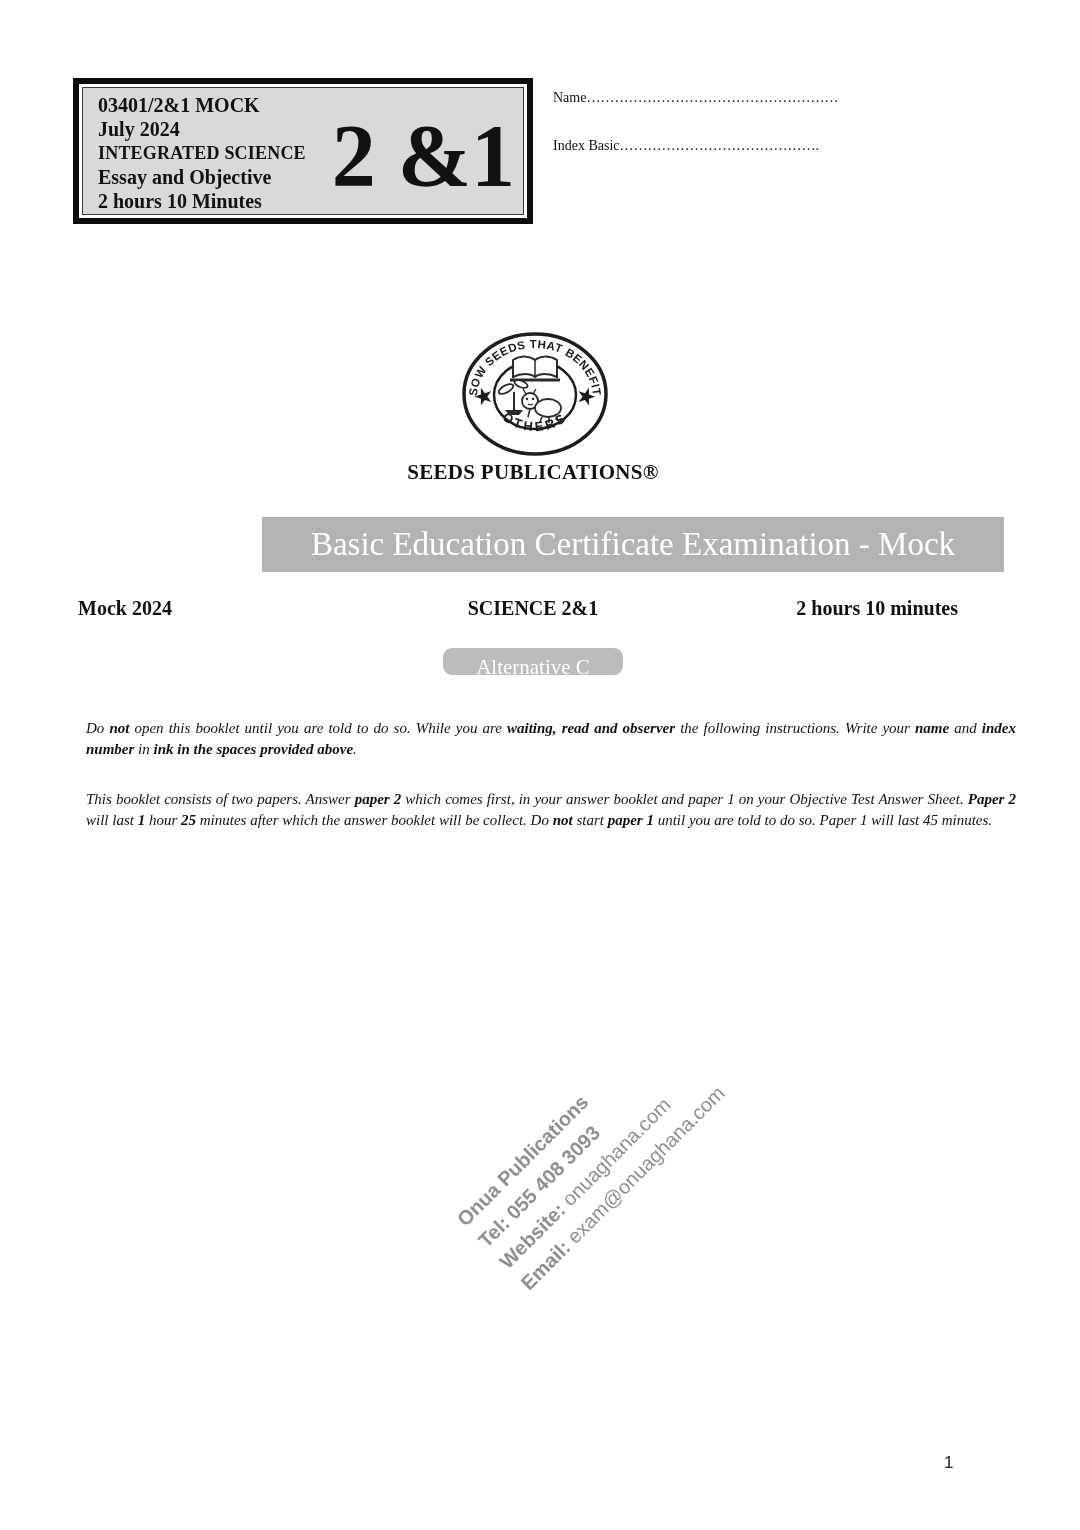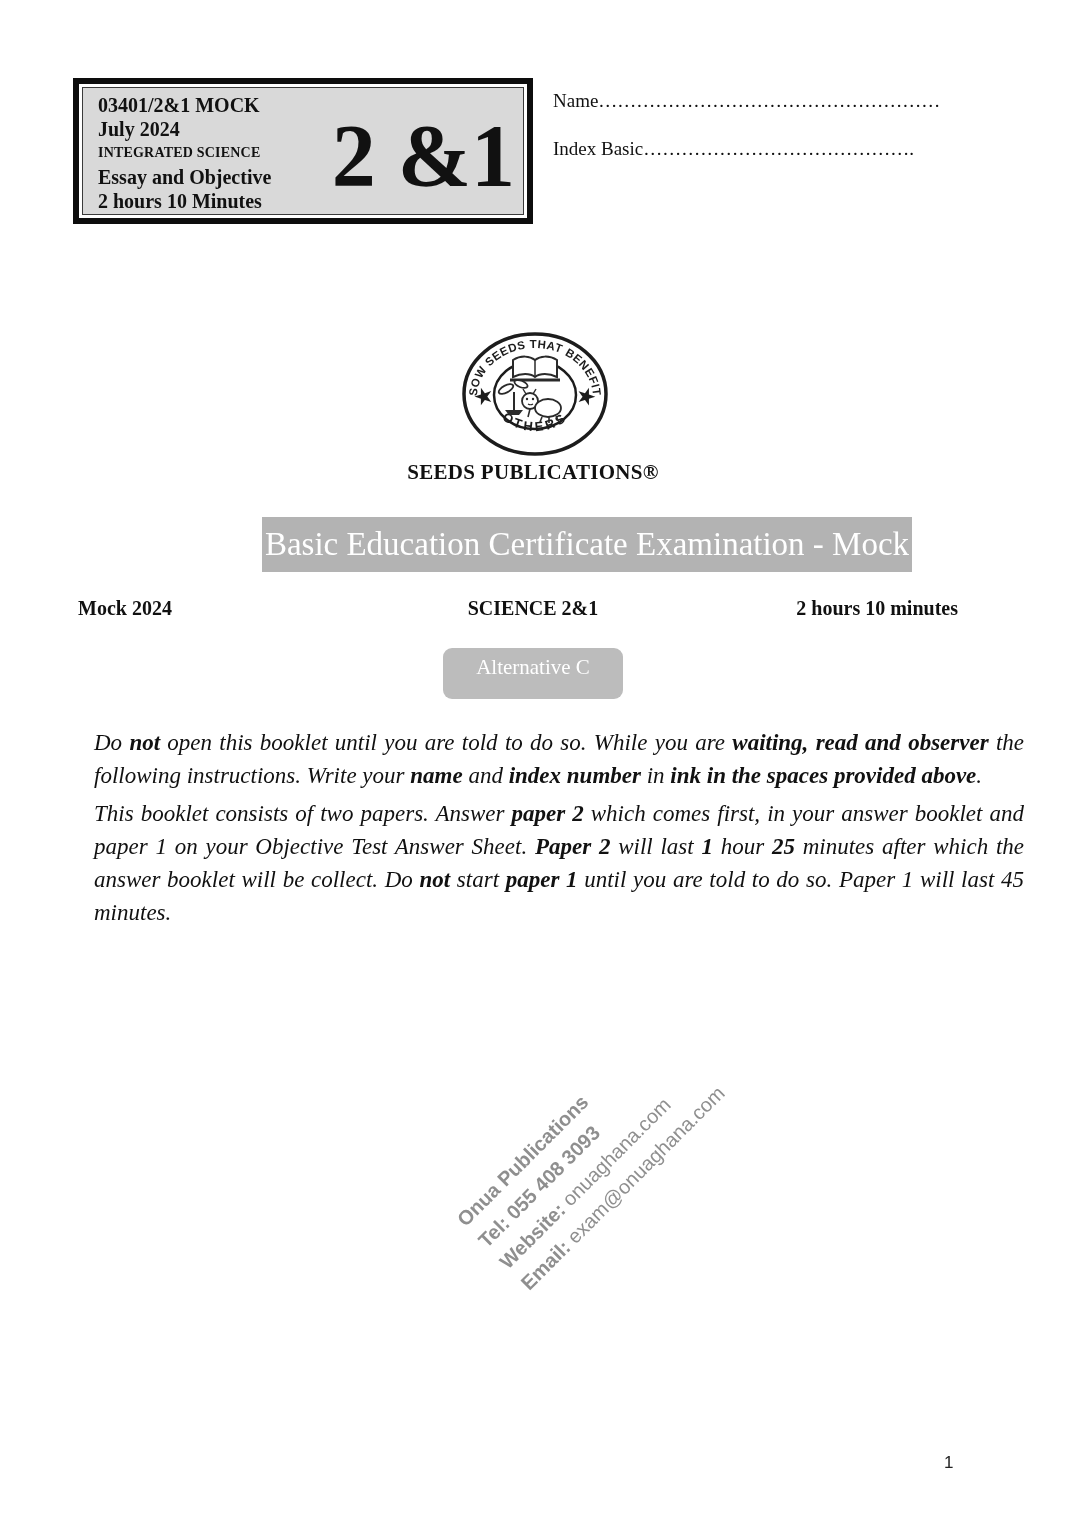--- a/index.html
+++ b/index.html
@@ -11,54 +11,54 @@
   .header-box{
     position:absolute;left:73px;top:78px;width:460px;height:146px;
     border:6px solid #0d0d0d;background:#fff;padding:3px;box-sizing:border-box;
   }
   .header-inner{
     position:relative;width:100%;height:100%;box-sizing:border-box;
     border:1.5px solid #3a3a3a;background:var(--box_bg,#d9d9d9);
     padding:5px 0 0 15px;
   }
   .header-inner .hl{font-weight:bold;font-size:20px;line-height:24px;white-space:nowrap;}
-  .header-inner .hl.small{font-size:14px;letter-spacing:.2px;}
+  .header-inner .hl.small{font-size:18px;letter-spacing:.2px;}
   .paper-number{
     position:absolute;right:8px;top:24px;font-weight:bold;font-size:88px;line-height:1;
     font-family:"Liberation Serif", serif;white-space:pre;text-align:center;
   }
   
-  .name-line,.index-line{position:absolute;left:553px;font-size:19px;white-space:nowrap;}
+  .name-line,.index-line{position:absolute;left:553px;font-size:14px;white-space:nowrap;}
   .name-line{top:90px;}
   .index-line{top:138px;}
   
   .logo-svg{position:absolute;left:460px;top:330px;width:150px;height:128px;}
   .publisher{
     position:absolute;left:0;top:460px;width:1066px;text-align:center;
     font-weight:bold;font-size:21px;letter-spacing:.3px;
   }
   
   .banner{
-    position:absolute;left:262px;top:517px;width:650px;height:55px;line-height:55px;
+    position:absolute;left:262px;top:517px;width:742px;height:55px;line-height:55px;
     background:var(--banner_bg,#b3b3b3);color:#fff;text-align:center;font-size:33px;
   }
   
   .exam-row span{position:absolute;top:597px;font-weight:bold;font-size:20px;white-space:nowrap;}
   .exam-row .left{left:78px;}
   .exam-row .center{left:0;width:1066px;text-align:center;}
   .exam-row .right{right:122px;}
   
   .alt-box{
-    position:absolute;left:443px;top:648px;width:180px;height:51px;line-height:39px;
+    position:absolute;left:443px;top:648px;width:180px;height:27px;line-height:39px;
     background:var(--alt_bg,#bcbcbc);color:#fff;border-radius:9px;text-align:center;font-size:21px;
   }
   
   .instr{
-    position:absolute;left:78px;width:930px;margin:16px;font-style:italic;
-    font-size:23px;line-height:33px;text-align:justify;
+    position:absolute;left:78px;width:930px;margin:8px;font-style:italic;
+    font-size:15px;line-height:21px;text-align:justify;
   }
   .instr b{font-style:italic;}
   .instr.p1{top:710px;}
   .instr.p2{top:781px;}
   
   .watermark{
     position:absolute;left:450px;top:1212px;transform:rotate(-45deg);transform-origin:0 0;
     font-family:"Liberation Sans", sans-serif;font-size:20px;line-height:30px;
     color:var(--watermark,#8f8f8f);white-space:nowrap;
   }

